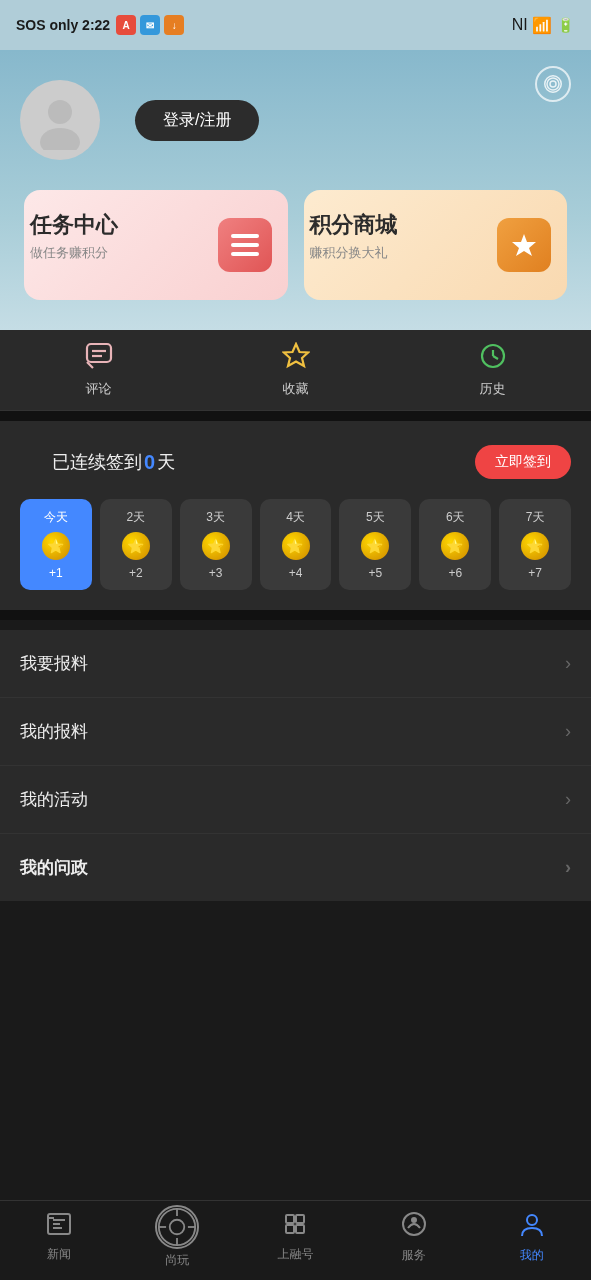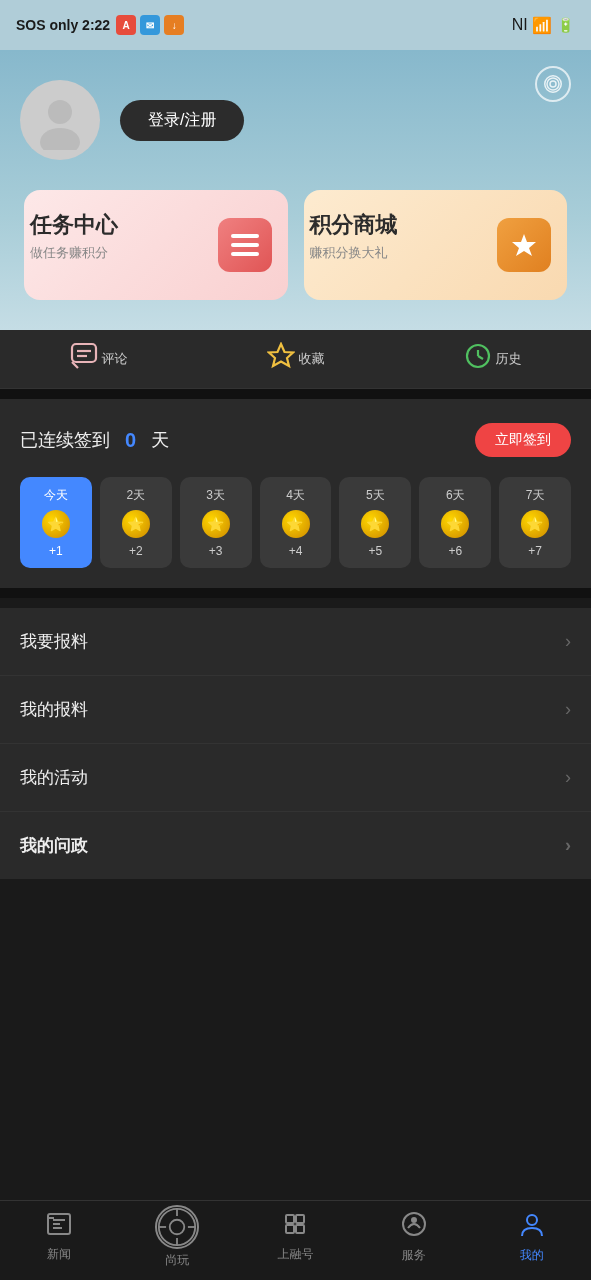--- a/index.html
+++ b/index.html
@@ -70,21 +70,21 @@
       border: 2px solid rgba(255,255,255,0.7);
       border-radius: 50%;
       display: flex;
       align-items: center;
       justify-content: center;
     }
 
     .profile-row {
       display: flex;
       align-items: center;
-      gap: 20px;
+      gap: 35px;
       margin-top: 10px;
       margin-bottom: 30px;
     }
     .avatar {
       width: 80px;
       height: 80px;
       border-radius: 50%;
       background: #ccc;
       display: flex;
       align-items: center;
@@ -164,20 +164,21 @@
       padding: 0;
       border-bottom: 1px solid #333;
     }
     .tabs-row {
       display: flex;
       justify-content: space-around;
       padding: 12px 0;
     }
     .tab-item {
       display: flex;
+      flex-direction: column;
       align-items: center;
       gap: 4px;
       cursor: pointer;
     }
     .tab-icon {
       font-size: 24px;
       color: #e8b4b8;
     }
     .tab-icon.star { color: #f0c040; }
     .tab-icon.clock { color: #50c060; }
@@ -433,21 +434,21 @@
         </span>
         <span class="tab-label">历史</span>
       </div>
     </div>
   </div>
 
   <div class="section-divider"></div>
 
   <div class="signin-section">
     <div class="signin-header">
-      <div style="display:flex; align-items:center; gap:13px;">
+      <div style="display:flex; align-items:center; gap:0;margin-left:32px;">
         <span class="signin-title">已连续签到</span>
         <span class="signin-count" style="margin: 0 2px;">0</span>
         <span class="signin-title">天</span>
       </div>
       <button class="signin-btn">立即签到</button>
     </div>
 
     <div class="days-row">
 
     <div class="day-item today">

